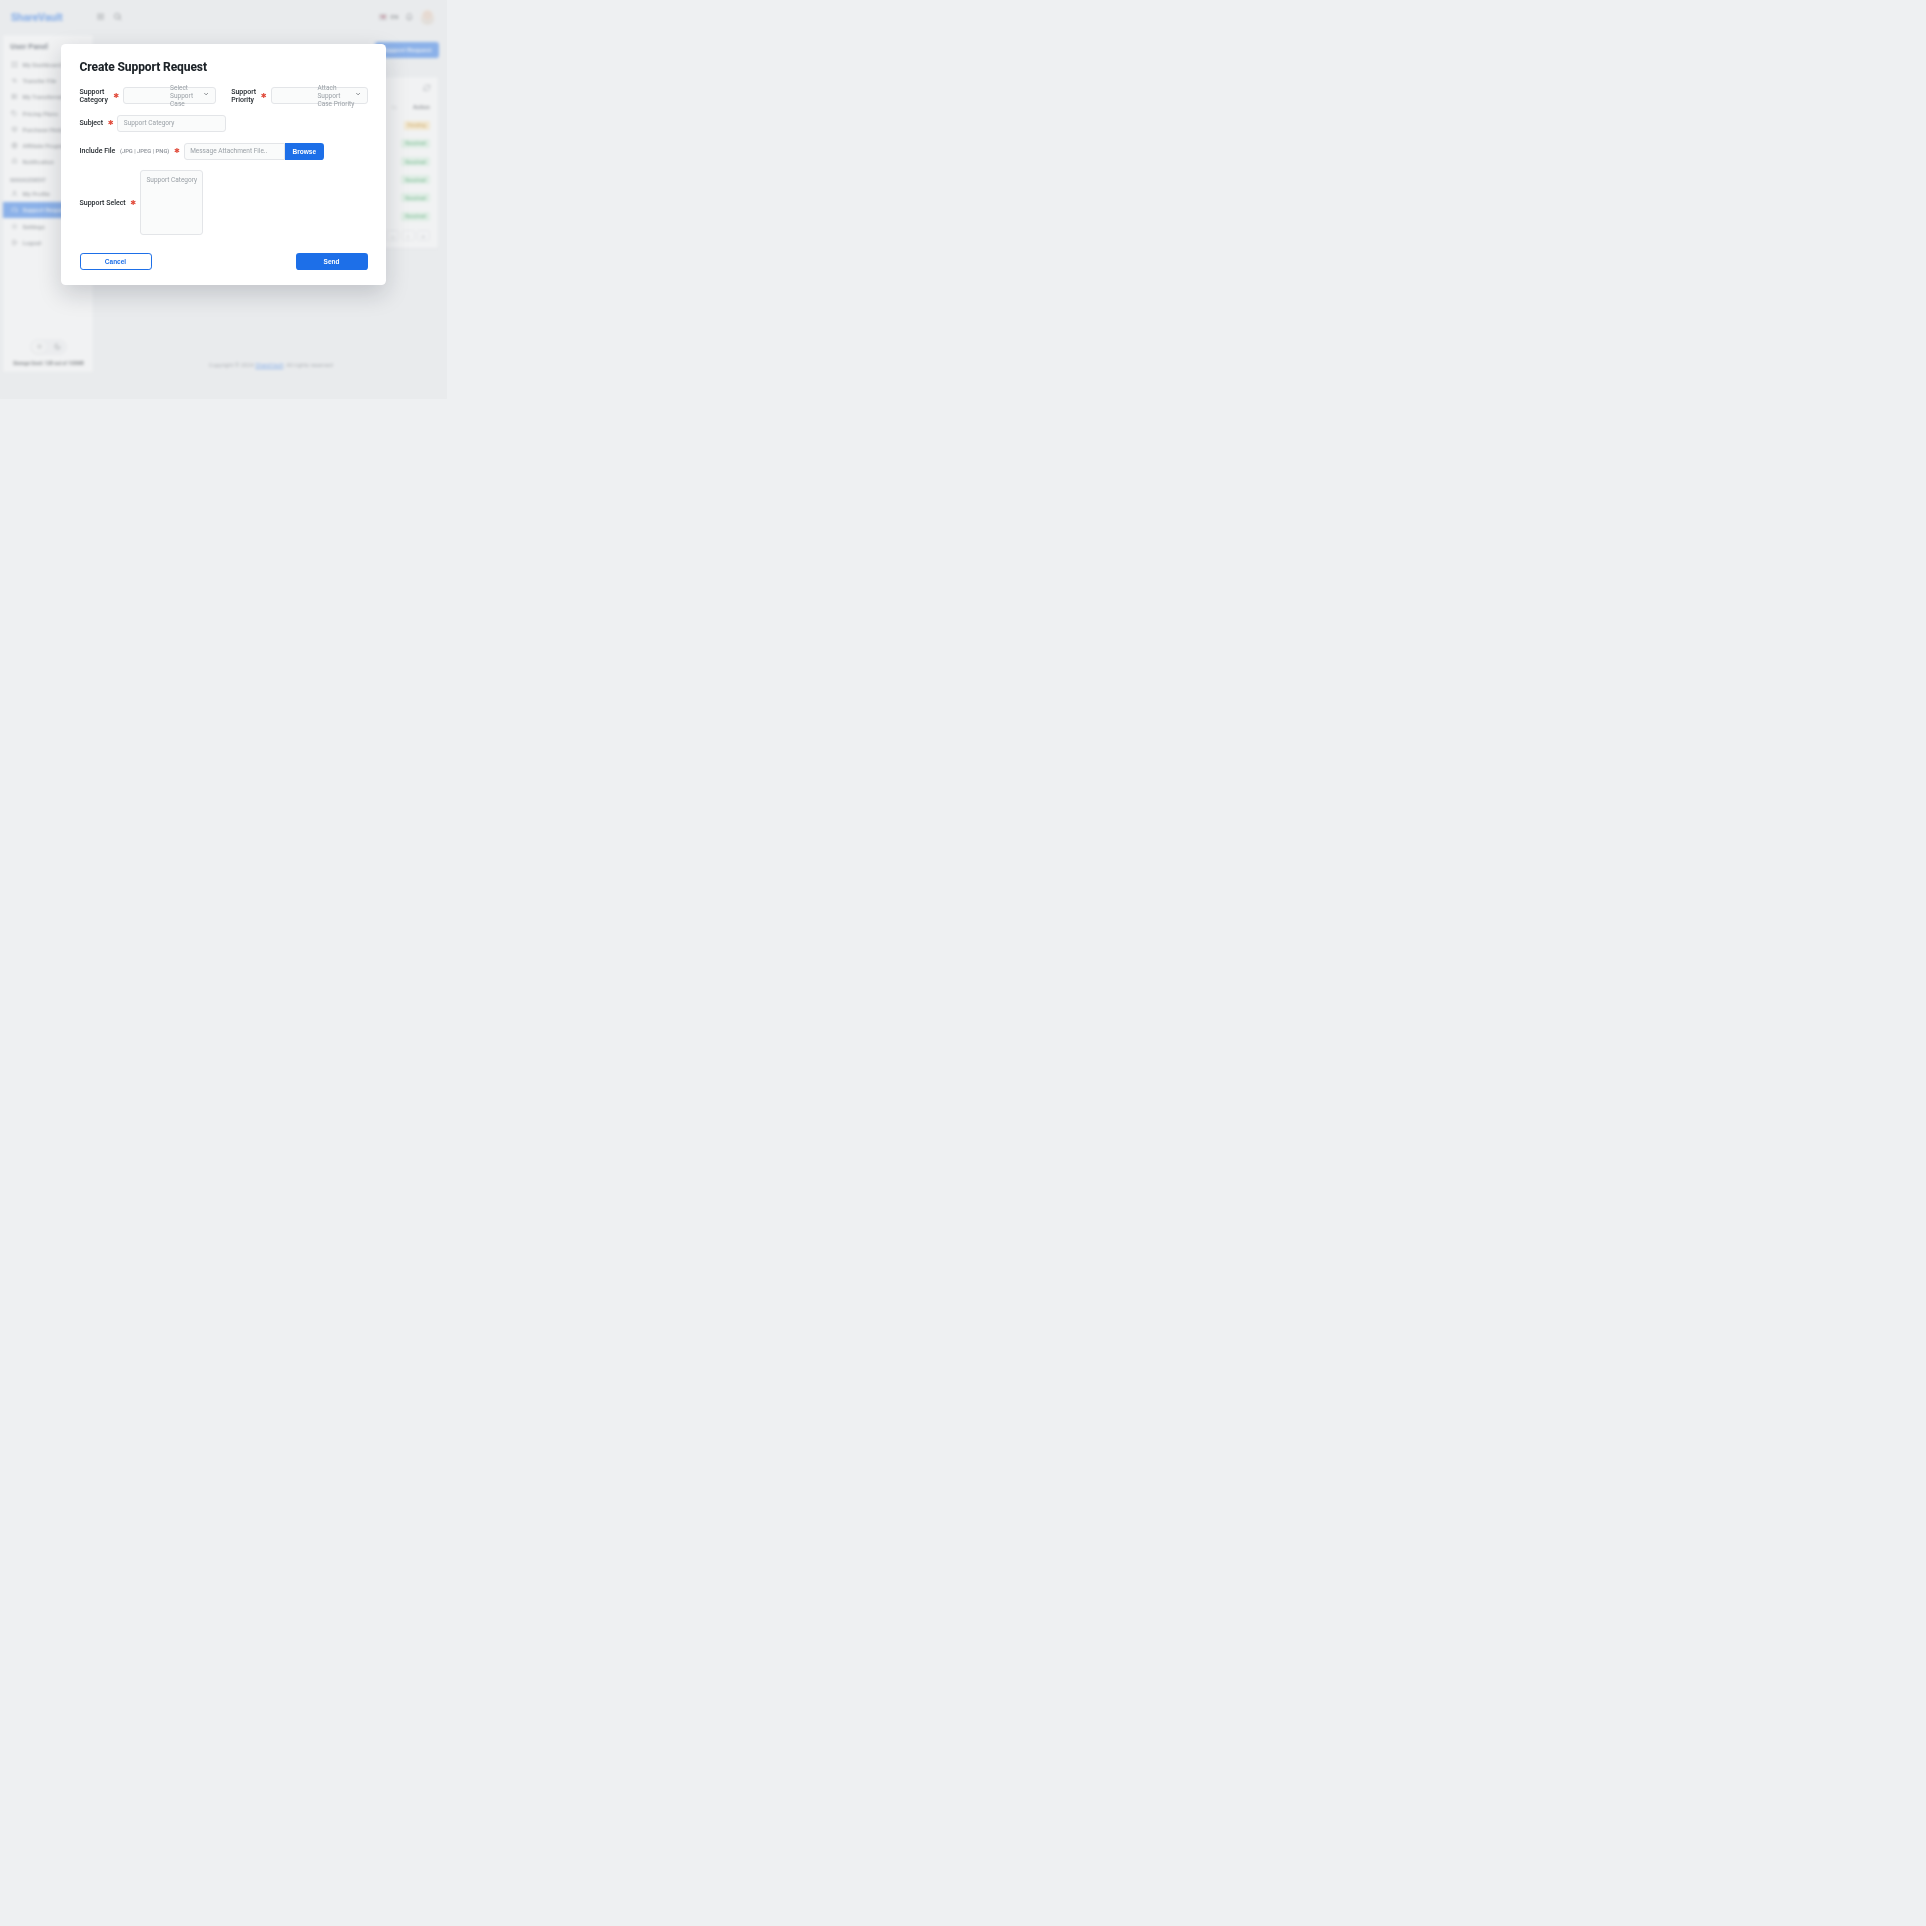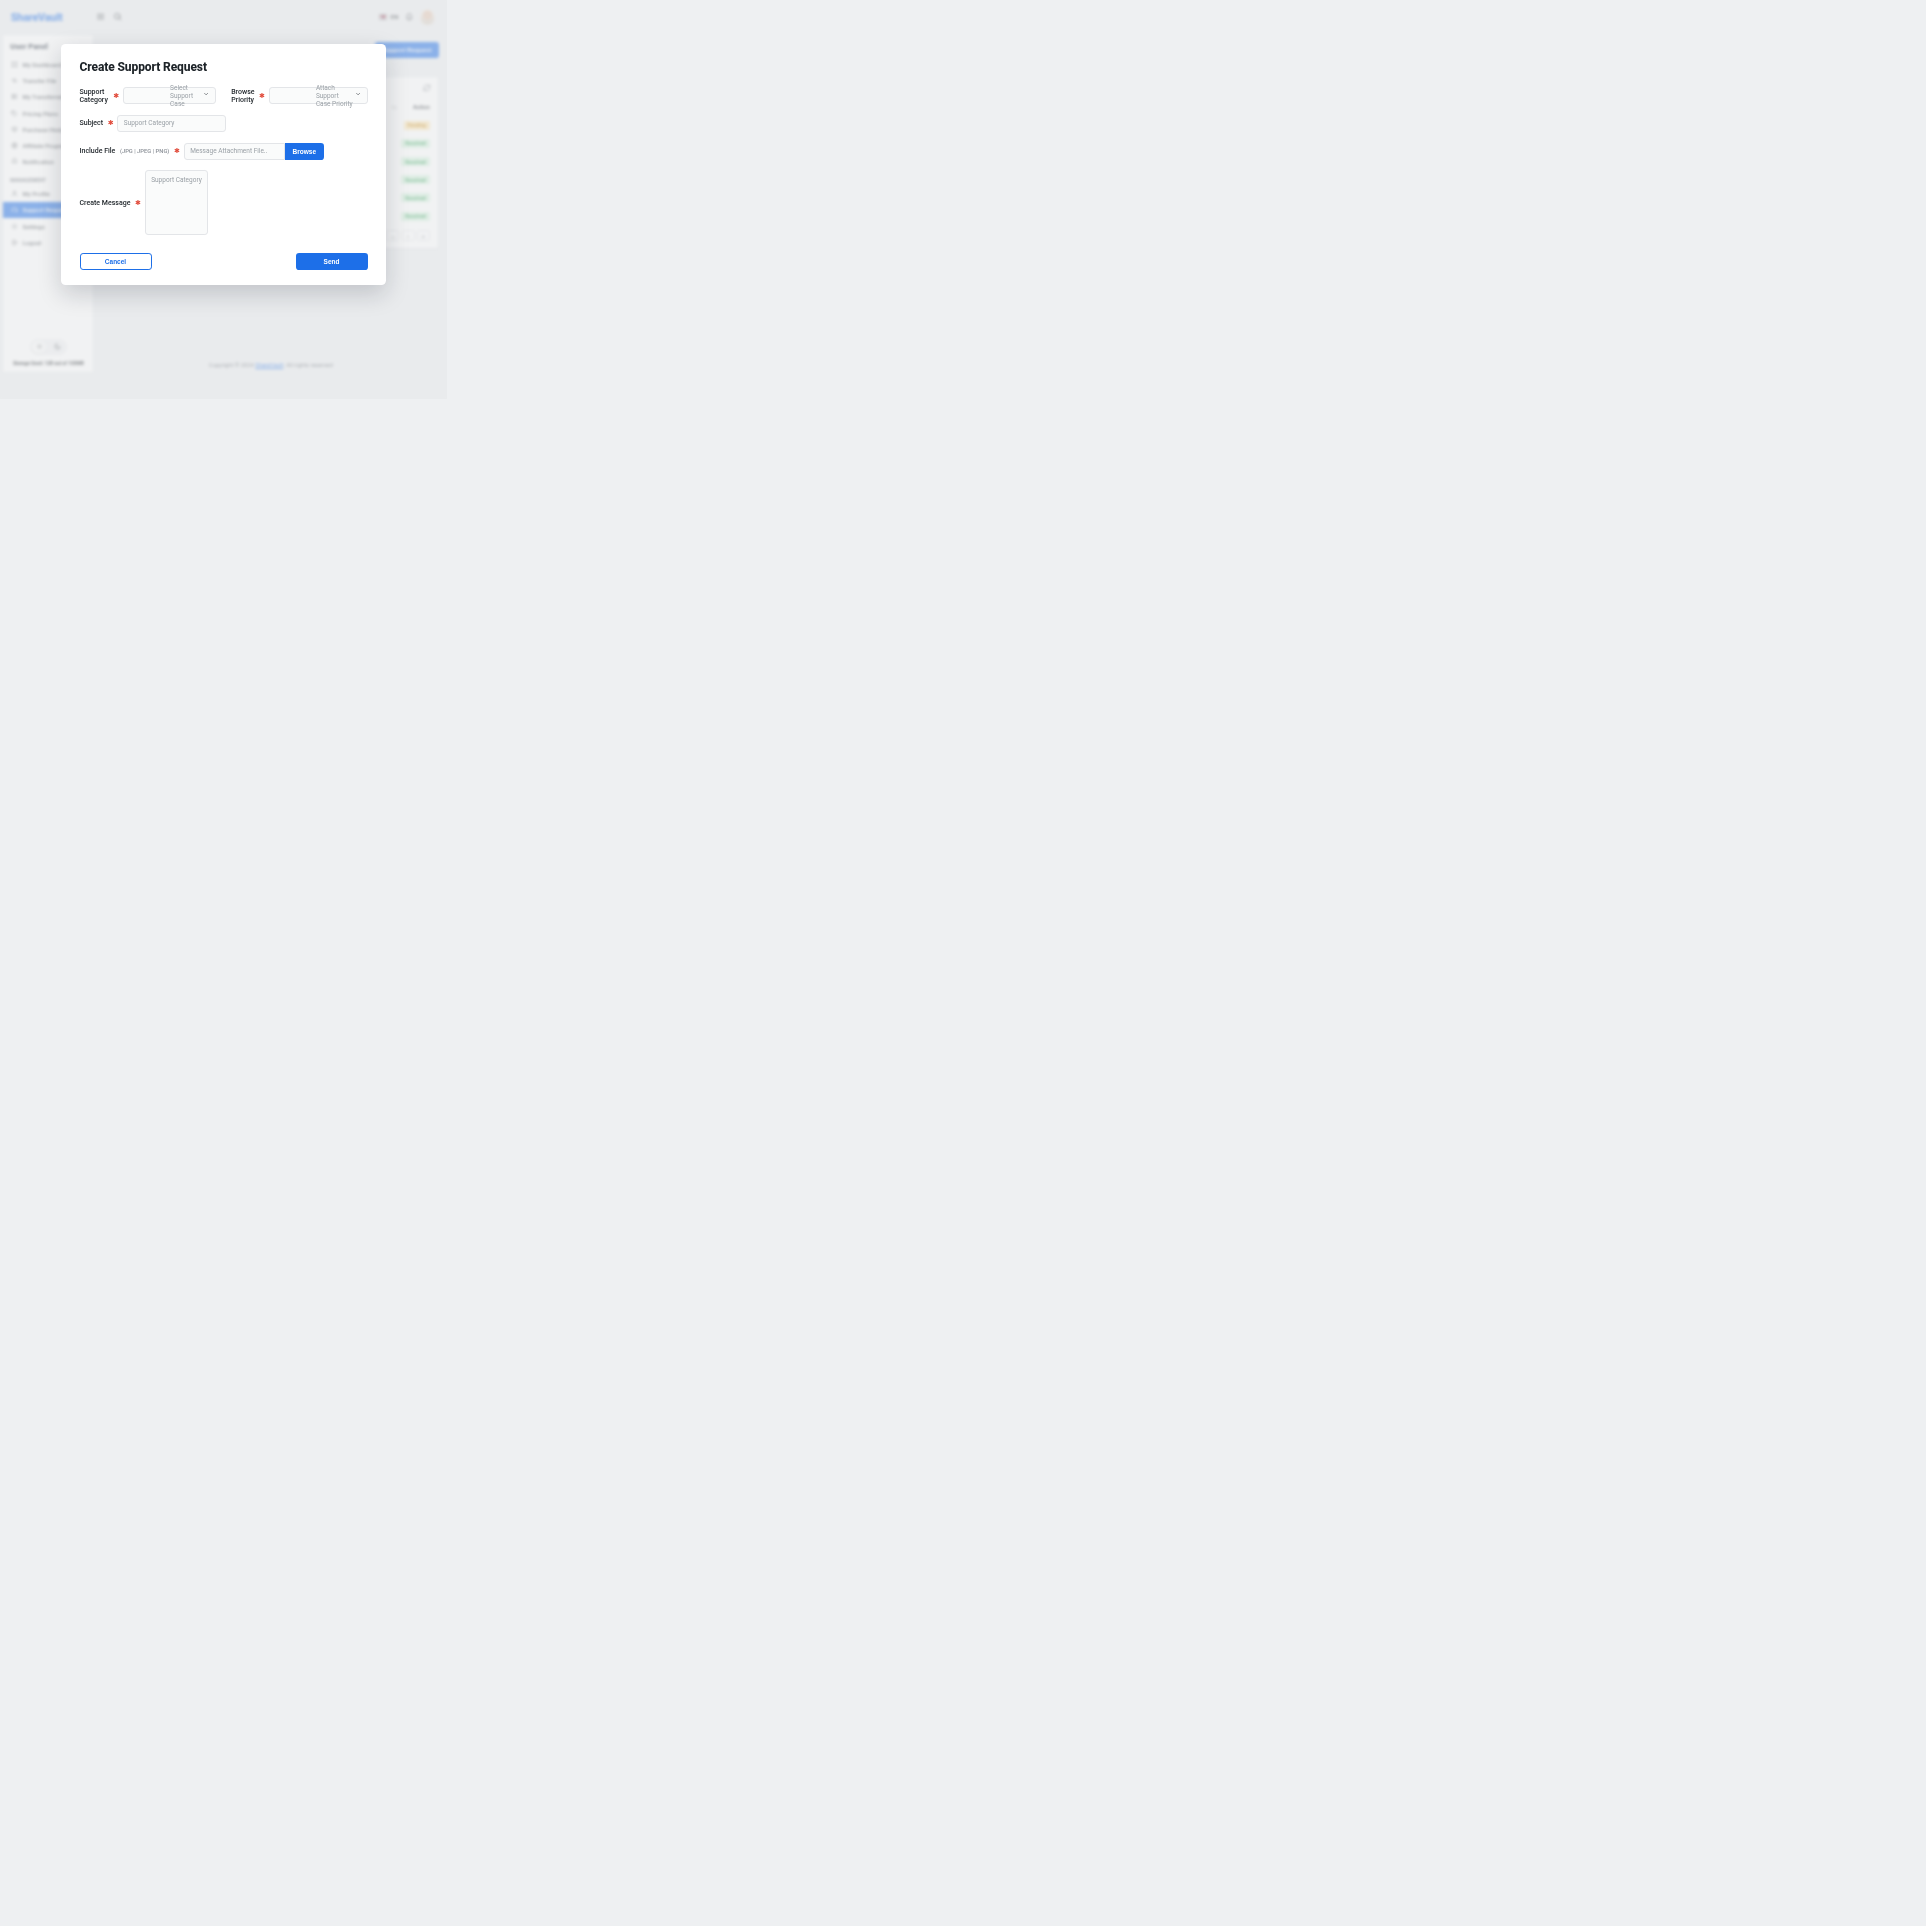--- a/index.html
+++ b/index.html
@@ -375,21 +375,21 @@
           </div>
         <div class="control select">
           <span>Select Support Case</span>
           <span class="chev"><svg width="6.2" height="6.2" viewBox="0 0 24 24" fill="none" stroke="currentColor" stroke-width="2.2" stroke-linecap="round">
                 <polyline points="6 9 12 15 18 9"></polyline>
               </svg></span>
         </div>
       </div>
       <div class="field">
         <div class="label">
-            <span>Browse Priority</span>
+            <span>Support Priority</span>
             <span class="req">✱</span>
           </div>
         <div class="control select">
           <span>Attach Support Case Priority</span>
           <span class="chev"><svg width="6.2" height="6.2" viewBox="0 0 24 24" fill="none" stroke="currentColor" stroke-width="2.2" stroke-linecap="round">
                 <polyline points="6 9 12 15 18 9"></polyline>
               </svg></span>
         </div>
       </div>
     </div>
@@ -413,21 +413,21 @@
       <div class="attach-row">
         <div class="control file">
           <span>Message Attachment File..</span>
         </div>
         <button class="browse">Browse</button>
       </div>
     </div>
 
     <div class="field">
       <div class="label">
-          <span>Create Message</span>
+          <span>Support Select</span>
           <span class="req">✱</span>
         </div>
       <div class="textarea">
         <span>Support Category</span>
       </div>
     </div>
   </div>
 
   <div class="modal-actions">
     <button class="btn btn-outline">Cancel</button>

